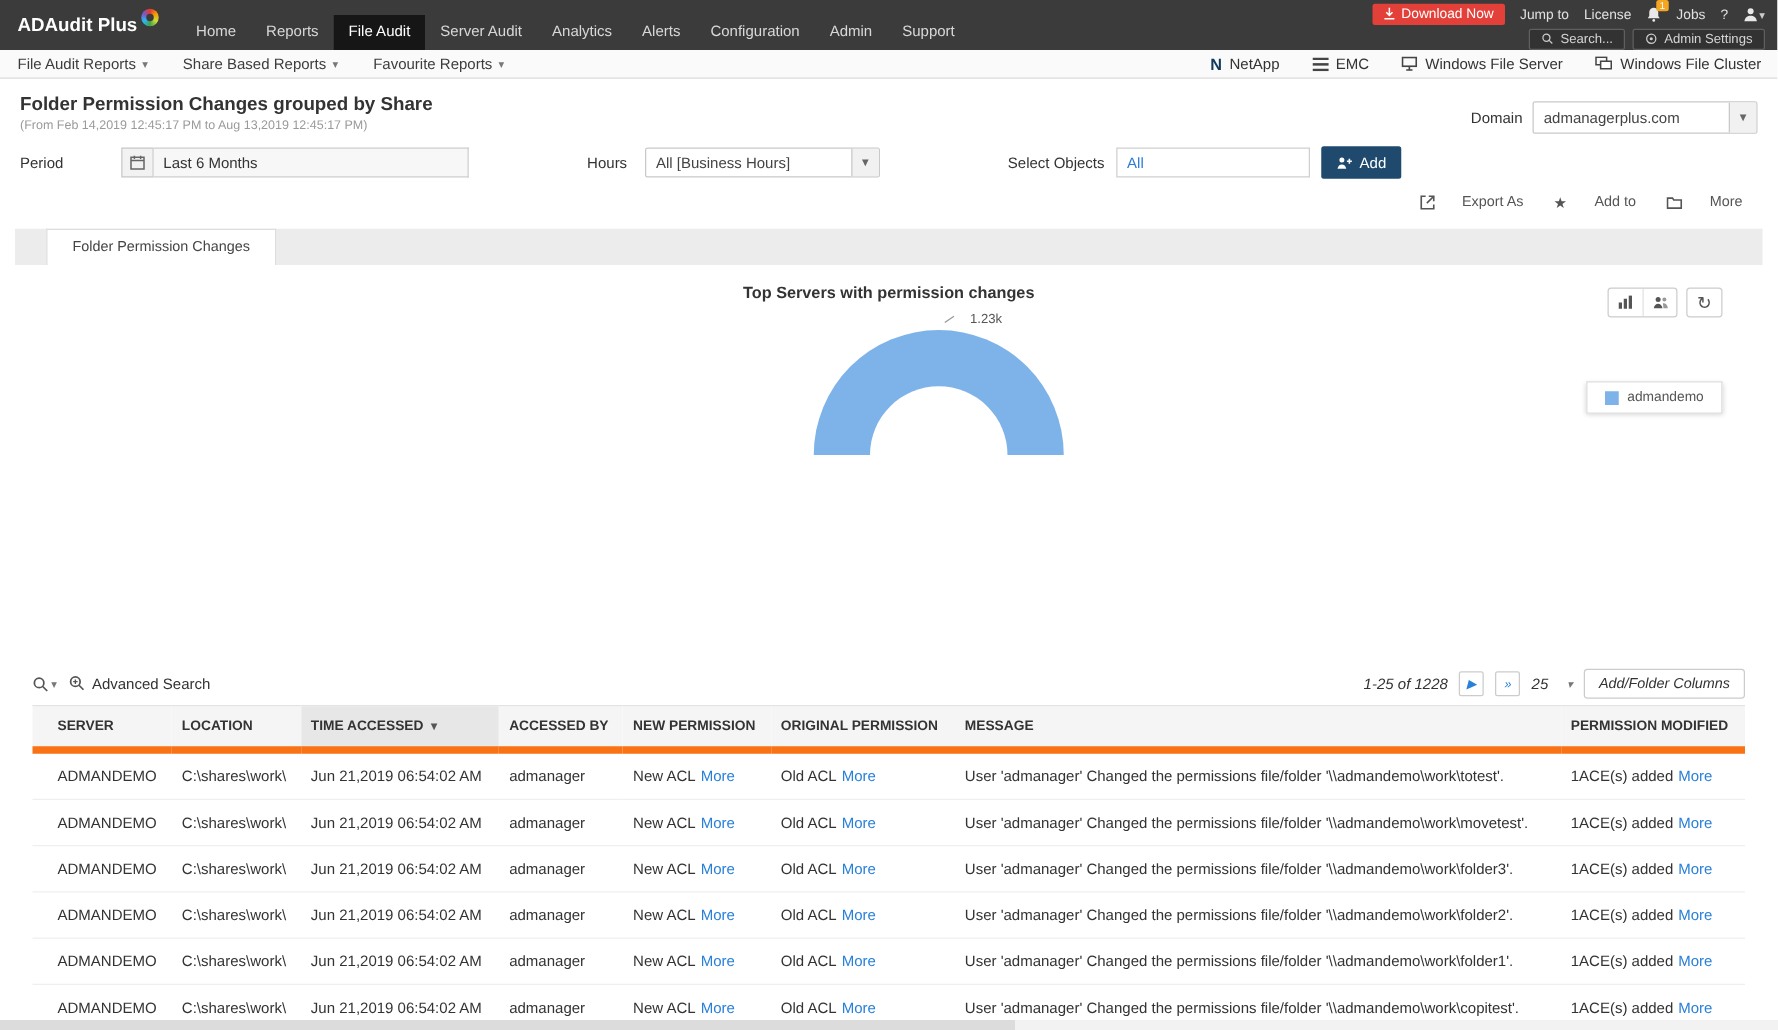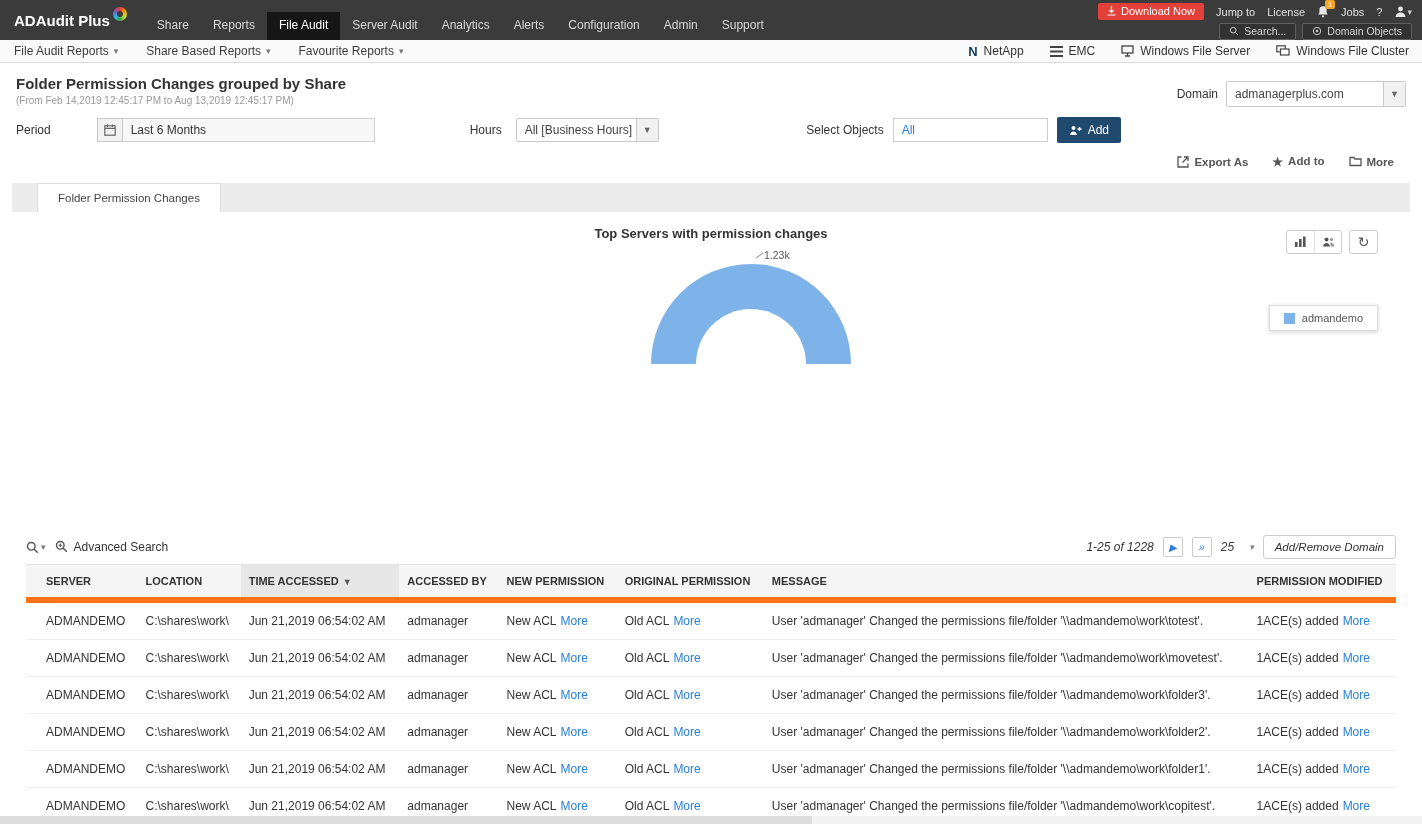--- a/index.html
+++ b/index.html
@@ -52,52 +52,52 @@
     display:flex; align-items:center; justify-content:center; color:#666; font-size:9px; }
 
   
   .filter-row { display:flex; align-items:center; padding:8px 16px 6px; }
   .f-label { font-size:12px; color:#333; white-space:nowrap; }
   .cal-btn { width:26px; height:24px; border:1px solid #c9c9c9; background:#f2f2f2; display:flex;
     align-items:center; justify-content:center; margin-left:46px; cursor:pointer; color:#666; }
   .period-input { width:252px; height:24px; border:1px solid #cfcfcf; border-left:none; background:#f7f7f7;
     display:flex; align-items:center; padding-left:8px; font-size:12px; color:#333; cursor:text; }
   .hours-label { margin-left:95px;text-align:center; }
-  .hours-select { width:143px; height:24px; margin-left:14px;align-items:center; }
+  .hours-select { width:188px; height:24px; margin-left:14px;align-items:center; }
   .objects-cluster { margin-left:auto; margin-right:285px; display:flex; align-items:center; gap:9px; }
   .objects-input { width:155px; height:24px; border:1px solid #cfcfcf; background:#fff; display:flex;
     align-items:center; padding-left:8px; font-size:12px; color:#2b7bd4; cursor:text; }
   .add-btn { height:26px; padding:0 12px; background:#1f4a6e; color:#fff; font-size:12px; border-radius:2px;
     display:flex; gap:6px; align-items:center; cursor:pointer; }
 
   
   .export-row { height:26px; display:flex; justify-content:flex-end; align-items:center; gap:24px;
     padding-right:28px; font-size:11.5px; color:#555; }
-  .export-item { display:flex; gap:5px; cursor:pointer;font-weight:bold; }
+  .export-item { display:flex; gap:22px; align-items:center; cursor:pointer; }
 
   
   .tab-strip { margin:8px 12px 0; background:#ececec; height:29px; display:flex; align-items:stretch; }
   .tab { background:#fff; border:1px solid #ddd; border-bottom:none; margin-left:25px; padding:0 20px;
     display:flex; align-items:center; font-size:11.5px; color:#444; cursor:pointer; }
   .panel { margin:0 12px; background:#fff; }
 
   
   .chart-section { position:relative; height:318px; }
   .chart-title { text-align:center; padding-top:14px; font-size:13px; font-weight:bold; color:#333; }
   .chart-btns { position:absolute; top:18px; right:32px; display:flex; gap:7px; }
   .btn-group { display:flex; border:1px solid #ccc; border-radius:3px; background:#fff; overflow:hidden; }
   .icon-btn { width:27px; height:22px; display:flex; align-items:center; justify-content:center;
     color:#555; cursor:pointer; }
   .icon-btn + .icon-btn { border-left:1px solid #e2e2e2; }
   .donut-wrap { position:absolute; top:52px; left:50%; margin-left:-60px; width:200px; height:100px; }
   .donut { width:200px; height:100px; border-radius:100px 100px 0 0; background:#7db3e8; position:relative; cursor:pointer; }
   .donut::after { content:''; position:absolute; left:45px; top:45px; width:110px; height:55px;
     border-radius:55px 55px 0 0; background:#fff; }
   .donut-label { position:absolute; top:-15px; left:104px; font-size:10.5px; color:#555; display:flex;
-    align-items:center; gap:0; }
+    align-items:center; gap:12px; }
   .donut-tick { width:9px; height:1px; background:#999; transform:rotate(-35deg); display:inline-block; }
   .legend-box { position:absolute; top:93px; right:32px; background:#fff; border:1px solid #ddd;
     box-shadow:0 1px 4px rgba(0,0,0,.18); padding:6px 14px; display:flex; align-items:center; gap:7px;
     font-size:11px; color:#555; cursor:pointer; }
   .legend-swatch { width:11px; height:11px; background:#7db3e8; display:inline-block; }
 
   
   .table-area { padding:0 14px; }
   .table-toolbar { height:34px; display:flex; align-items:center; gap:9px; }
   .tb-label { font-size:12px; color:#333; }
@@ -124,21 +124,21 @@
 </style>
 </head>
 <body>
 
 <div class="header">
   <div class="logo">
     <span>ADAudit Plus</span>
     <span class="logo-swirl"></span>
   </div>
   <div class="main-menu">
-      <div class="nav-item">Share</div>
+      <div class="nav-item">Home</div>
       <div class="nav-item">Reports</div>
       <div class="nav-item active">File Audit</div>
       <div class="nav-item">Server Audit</div>
       <div class="nav-item">Analytics</div>
       <div class="nav-item">Alerts</div>
       <div class="nav-item">Configuration</div>
       <div class="nav-item">Admin</div>
       <div class="nav-item">Support</div>
     </div>
   <div class="header-right">
@@ -174,21 +174,21 @@
             <circle cx="5" cy="5" r="3.4" fill="none" stroke="#ccc" stroke-width="1.2"></circle>
             <path d="M7.6 7.6l3 3" stroke="#ccc" stroke-width="1.2"></path>
           </svg>
         <span>Search...</span>
       </span>
       <span class="hr-box">
         <svg width="10" height="10" viewBox="0 0 12 12">
             <circle cx="6" cy="6" r="4.4" fill="none" stroke="#ccc" stroke-width="1.2"></circle>
             <circle cx="6" cy="6" r="1.5" fill="#ccc"></circle>
           </svg>
-        <span>Domain Objects</span>
+        <span>Admin Settings</span>
       </span>
     </div>
   </div>
 </div>
 
 <div class="subnav">
   <div style="display:flex; height:100%;">
       <div class="subnav-item">
         <span>File Audit Reports</span>
         <span class="caret">▾</span>
@@ -355,21 +355,21 @@
         <span class="tb-label">Advanced Search</span>
       </span>
       <div class="tb-right">
         <span class="tb-label">1-25 of 1228</span>
         <span class="page-btn">▶</span>
         <span class="page-btn">»</span>
         <span class="page-size">
           <span>25</span>
           <span class="caret">▾</span>
         </span>
-        <span class="cols-btn">Add/Remove Domain</span>
+        <span class="cols-btn">Add/Folder Columns</span>
       </div>
     </div>
 
     <table>
       <thead>
         <tr>
           <th>SERVER</th>
           <th>LOCATION</th>
           <th class="sorted"><span>TIME ACCESSED</span><span class="sort-caret">▼</span></th>
           <th>ACCESSED BY</th>

